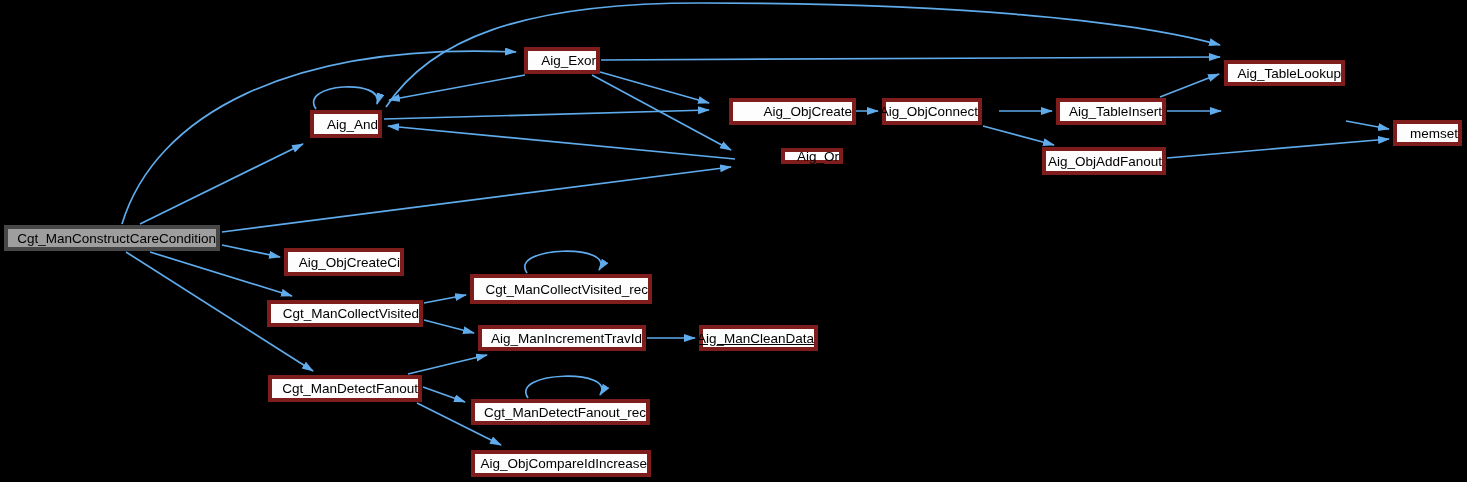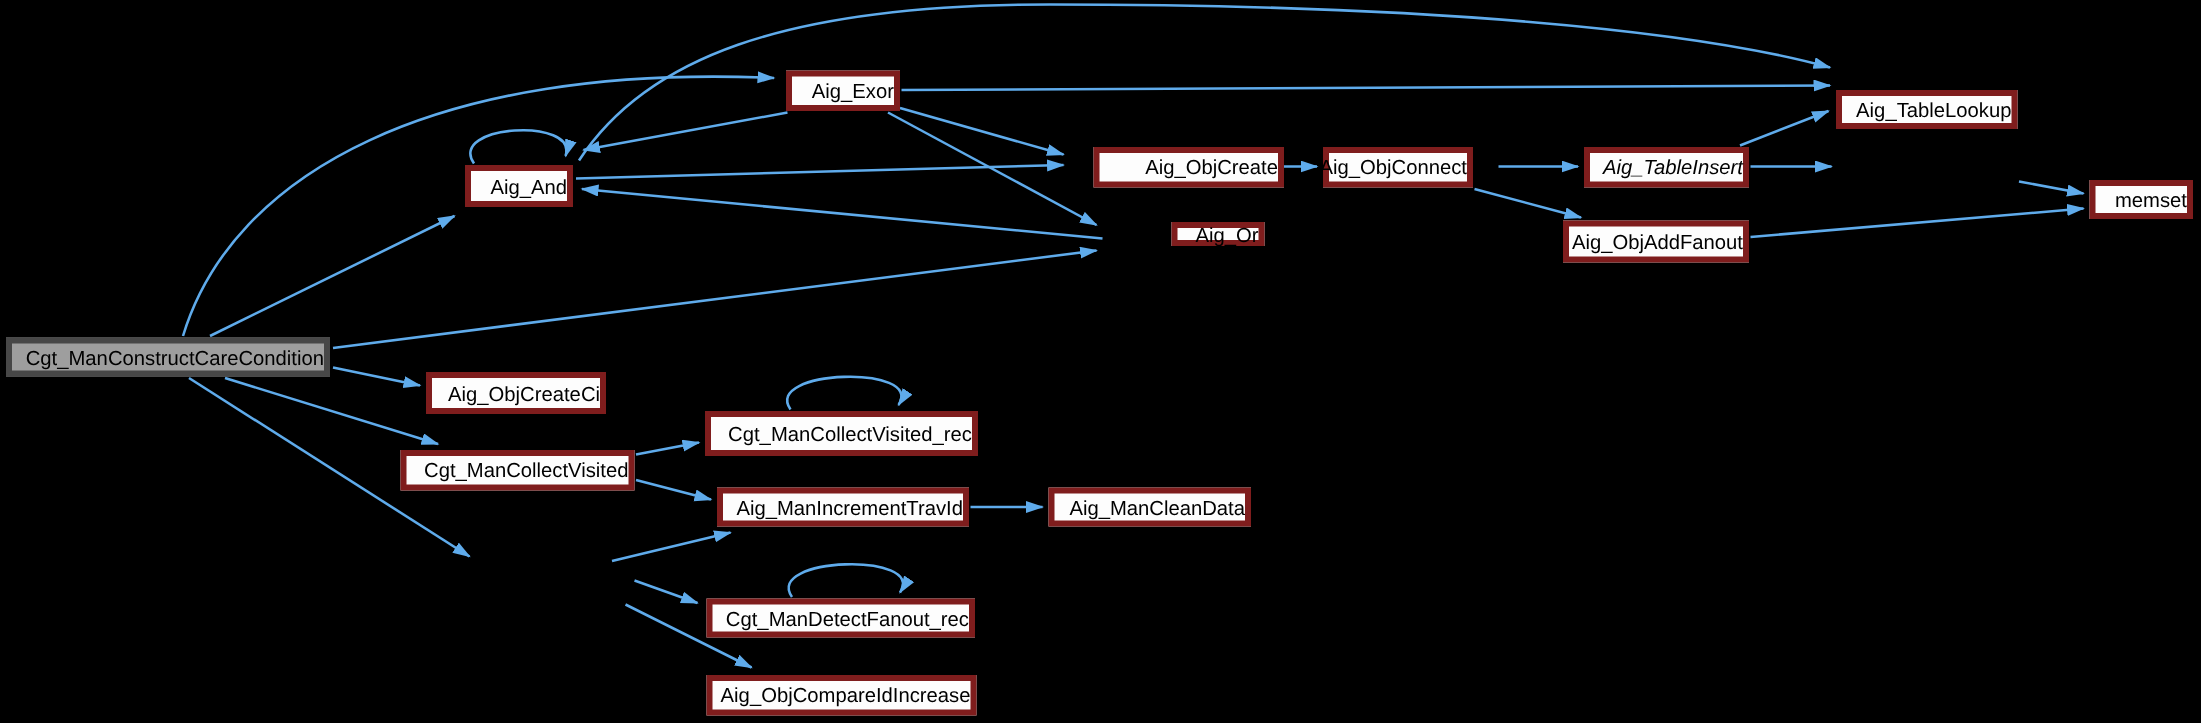--- a/index.html
+++ b/index.html
@@ -102,45 +102,48 @@
       </div>
       <div class="node" style="left: 713px; top: 98px; width: 127px; height: 27px; margin-left: 16px;">
         <span>Aig_ObjCreate</span>
       </div>
       <div class="node" style="left: 737px; top: 148px; width: 62px; height: 16px; margin-left: 44px;">
         <span>Aig_Or</span>
       </div>
       <div class="node" style="left: 882px; top: 98px; width: 100px; height: 27px;">
         <span>Aig_ObjConnect</span>
       </div>
-      <div class="node" style="left: 1056px; top: 98px; width: 110px; height: 27px; font-style: italic;">
+      <div class="node" style="left: 1056px; top: 98px; width: 110px; height: 27px;">
         <span>Aig_TableInsert</span>
       </div>
       <div class="node" style="left: 1042px; top: 147px; width: 124px; height: 28px;">
         <span>Aig_ObjAddFanout</span>
       </div>
       <div class="node" style="left: 1224px; top: 47px; width: 121px; height: 26px; margin-top: 13px;">
         <span>Aig_TableLookup</span>
       </div>
       <div class="node" style="left: 1393px; top: 120px; width: 69px; height: 26px;">
         <span>memset</span>
       </div>
       <div class="node" style="left: 284px; top: 248px; width: 120px; height: 28px;">
         <span>Aig_ObjCreateCi</span>
       </div>
       <div class="node" style="left: 267px; top: 300px; width: 156px; height: 27px;">
         <span>Cgt_ManCollectVisited</span>
       </div>
+      <div class="node" style="left: 268px; top: 375px; width: 154px; height: 27px;">
+        <span>Cgt_ManDetectFanout</span>
+      </div>
       <div class="node" style="left: 470px; top: 274px; width: 182px; height: 30px;">
         <span>Cgt_ManCollectVisited_rec</span>
       </div>
       <div class="node" style="left: 478px; top: 325px; width: 168px; height: 26px;">
         <span>Aig_ManIncrementTravId</span>
       </div>
-      <div class="node" style="left: 699px; top: 325px; width: 135px; height: 26px;">
+      <div class="node" style="left: 699px; top: 325px; width: 119px; height: 26px; text-decoration: underline;">
         <span>Aig_ManCleanData</span>
       </div>
       <div class="node" style="left: 471px; top: 399px; width: 179px; height: 26px;">
         <span>Cgt_ManDetectFanout_rec</span>
       </div>
       <div class="node" style="left: 471px; top: 450px; width: 180px; height: 27px;">
         <span>Aig_ObjCompareIdIncrease</span>
       </div>
     </div>
 </div>

